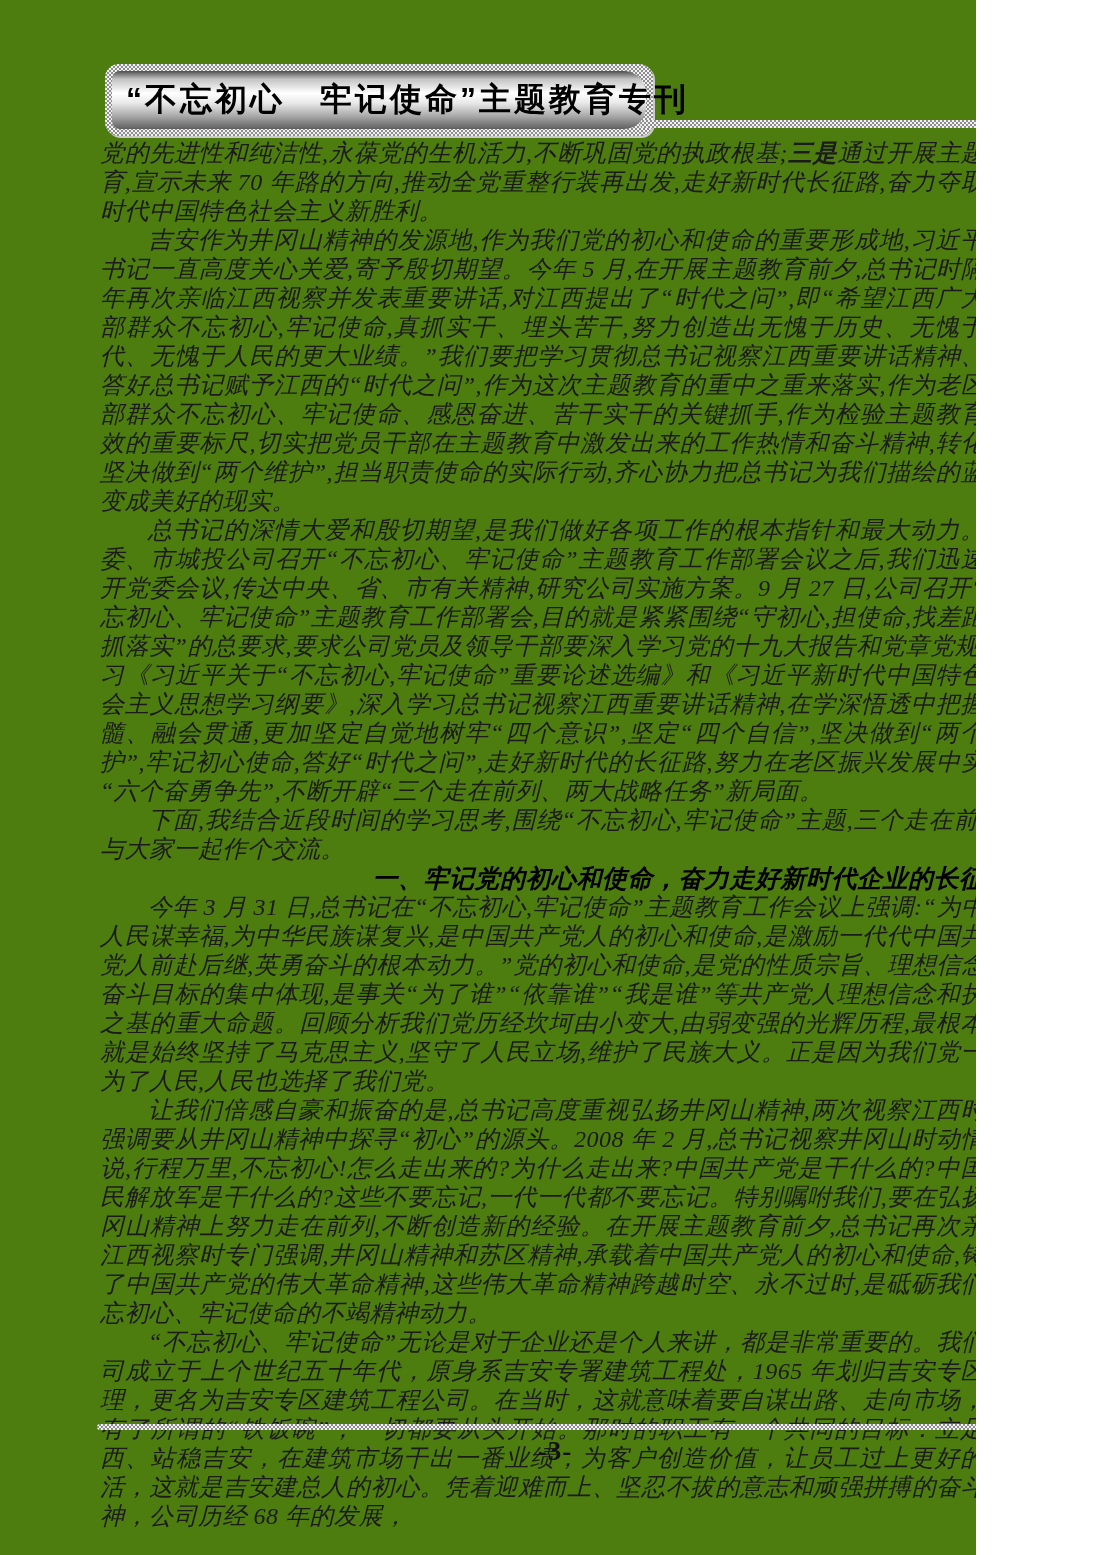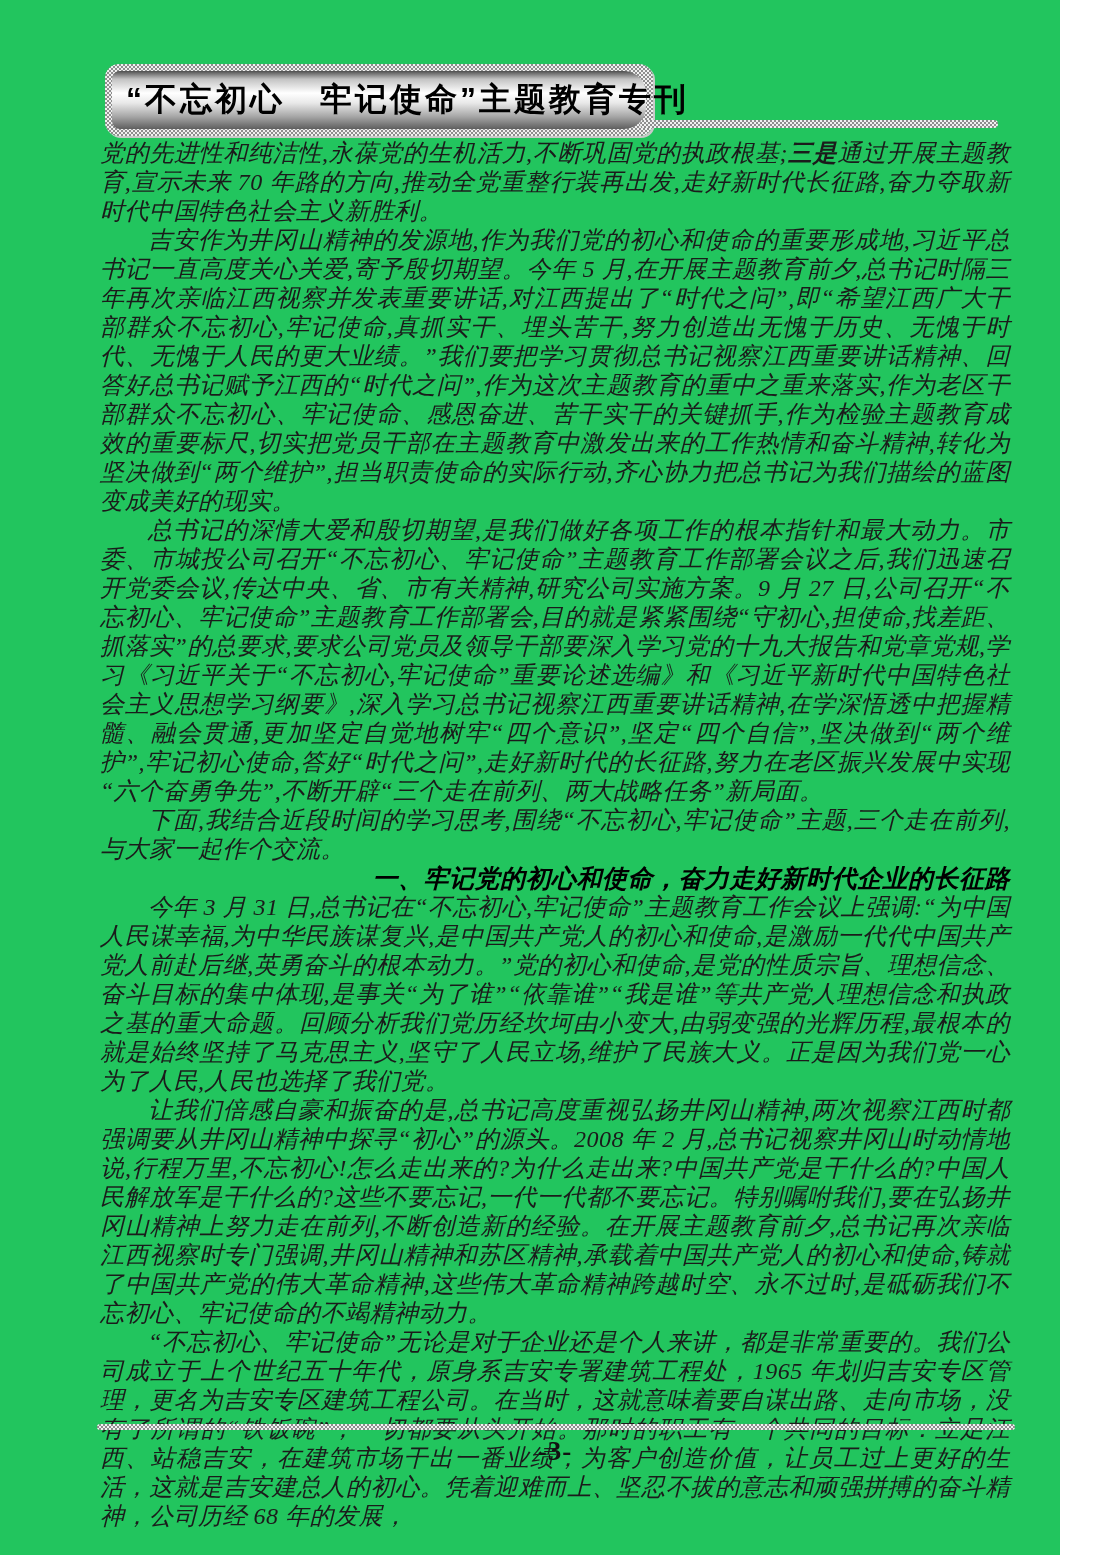--- a/index.html
+++ b/index.html
@@ -1,19 +1,19 @@
 <!DOCTYPE html>
 <html lang="zh"><head>
 <meta charset="utf-8">
 <style>
   html,body{margin:0;padding:0;background:#ffffff;}
   .page{
     position:relative;
-    width:1060px;height:1555px;
-    background:#22c55e;
+    width:976px;height:1555px;
+    background:#4d7c0f;
     overflow:hidden;
     font-family:"Liberation Serif",serif;
   }
   
   .stipple{
     background-image:repeating-conic-gradient(#8e8e8e 0% 25%, #f1f1f1 0% 50%);
     background-size:4px 4px;
   }
   
   .banner{

